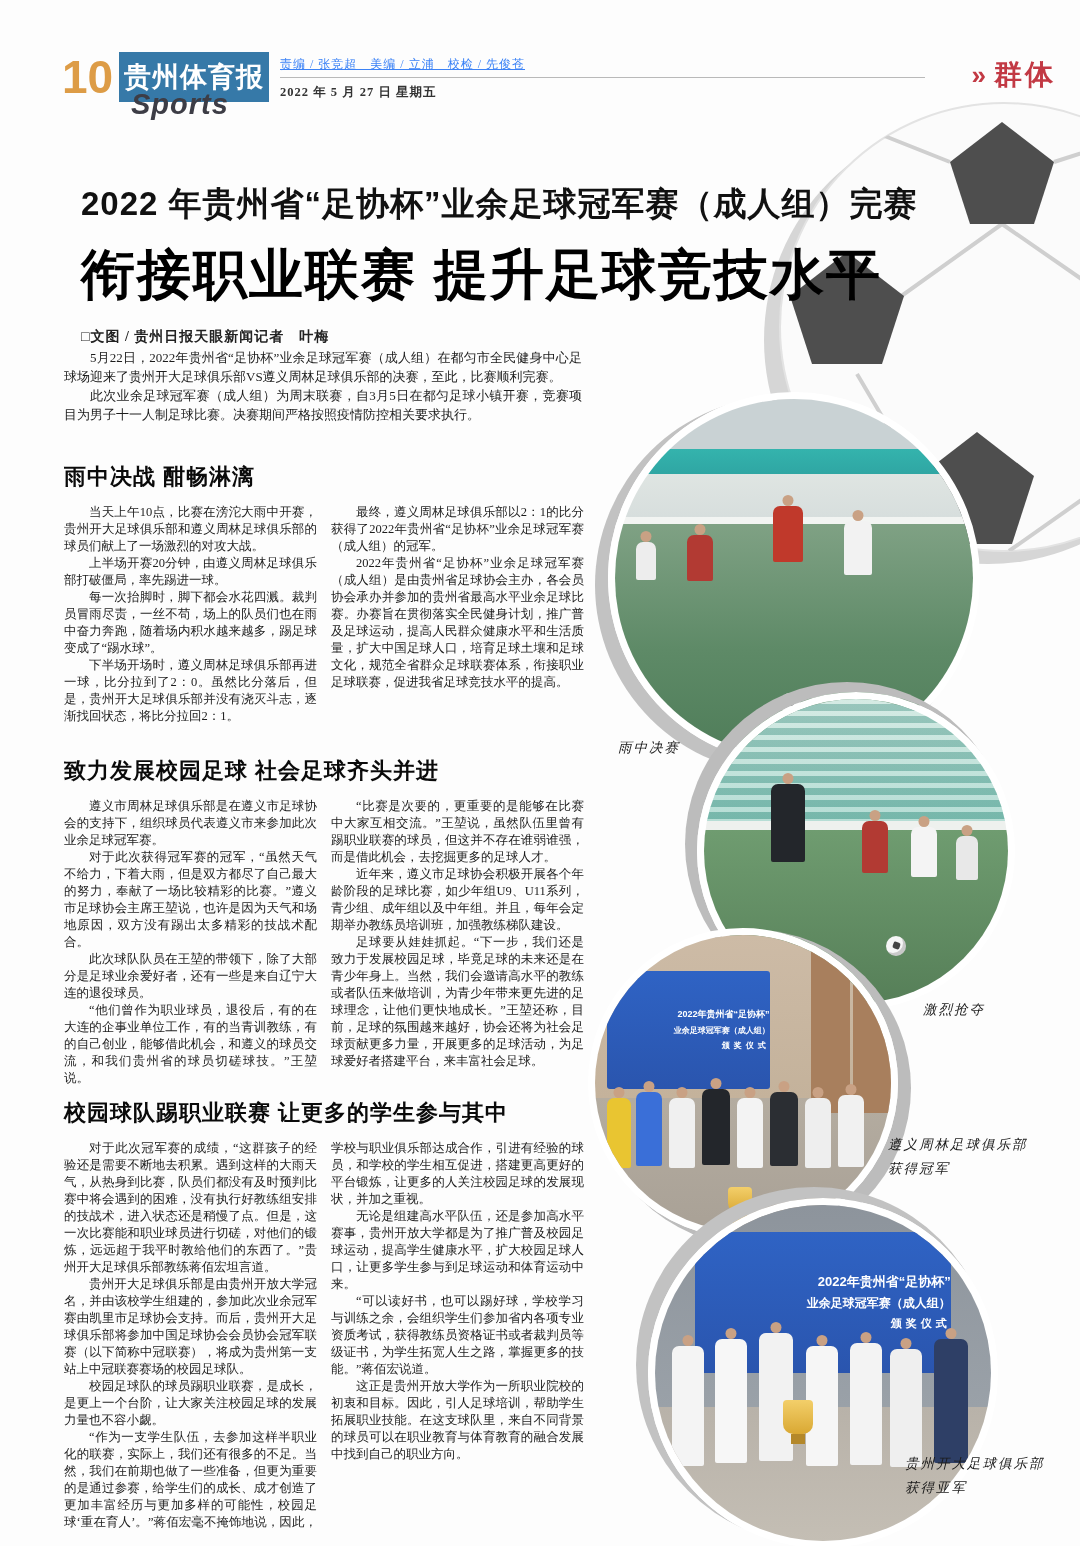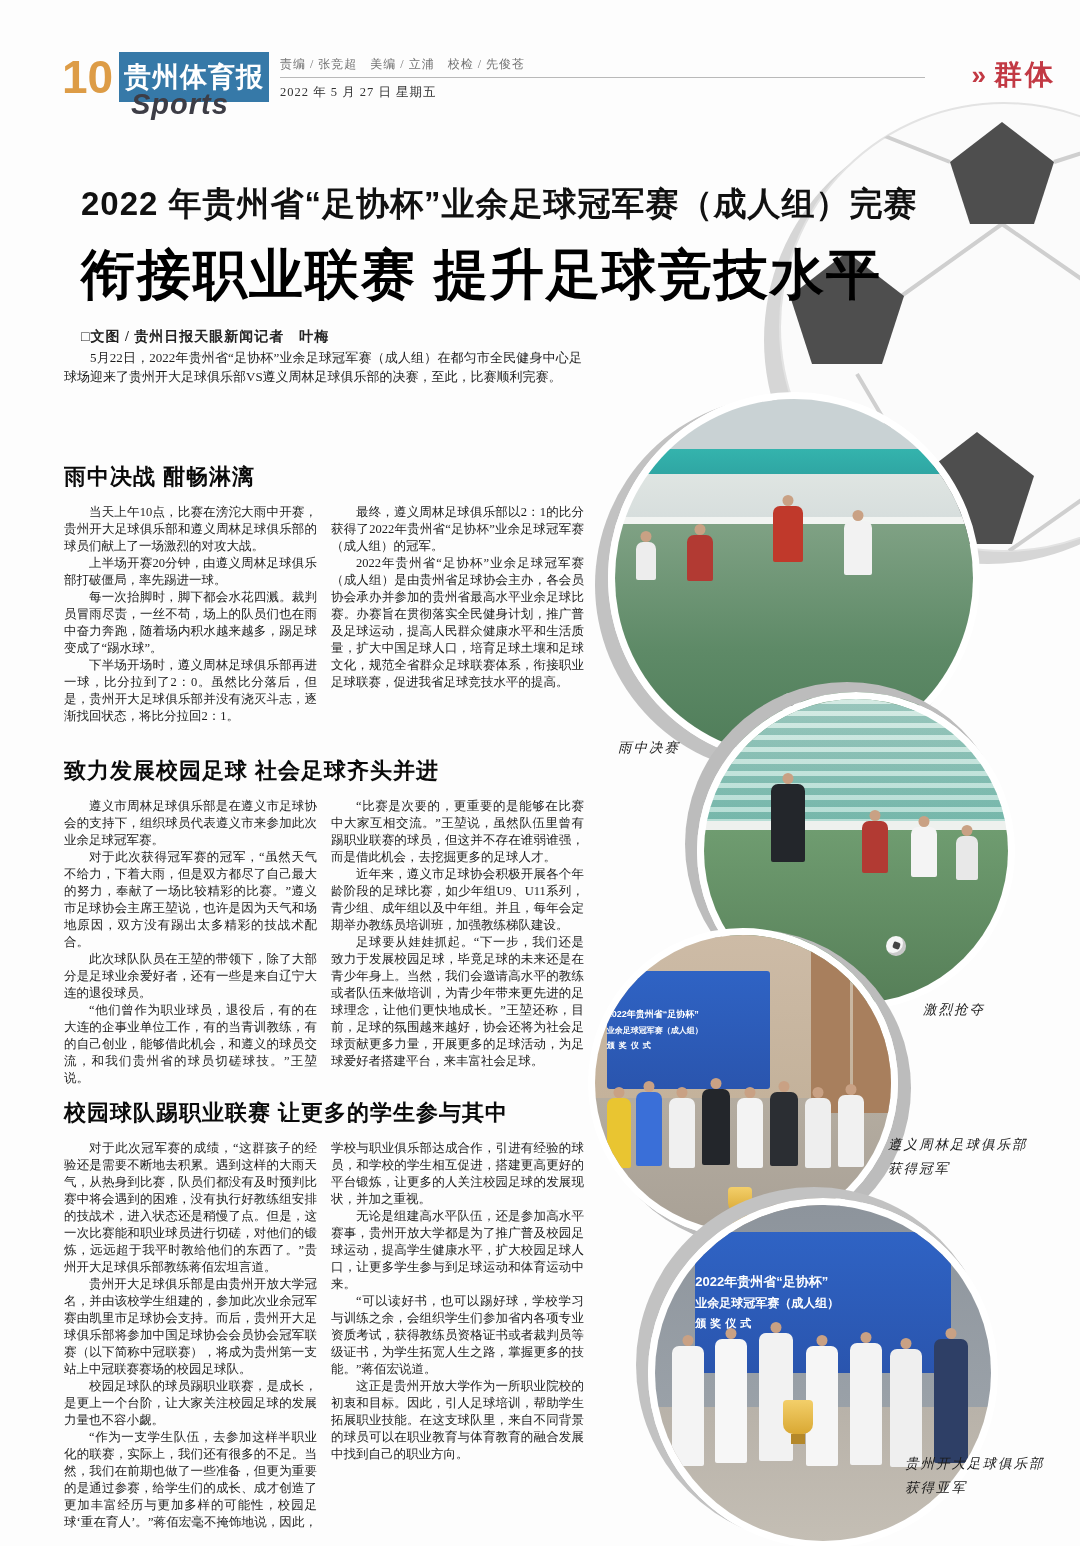--- a/index.html
+++ b/index.html
@@ -9,23 +9,23 @@
     font-family:"Liberation Serif","DejaVu Serif",serif;color:#1c1c1c;
   }
   
   .page-number{position:absolute;left:62px;top:54px;font-family:"Liberation Sans","DejaVu Sans",sans-serif;
     font-size:46px;font-weight:700;color:#dd9c46;line-height:1;}
   .masthead-box{position:absolute;left:119px;top:52px;width:150px;height:50px;background:#3679a8;
     display:flex;align-items:center;justify-content:center;}
   .masthead-title{font-family:"Liberation Sans","DejaVu Sans",sans-serif;font-size:27px;font-weight:700;color:#fff;letter-spacing:1px;}
   .masthead-en{position:absolute;left:131px;top:88px;font-family:"Liberation Sans","DejaVu Sans",sans-serif;
     font-size:29px;font-weight:700;font-style:italic;color:#3d3d46;letter-spacing:1px;}
-  .editors-line{position:absolute;left:280px;top:56px;font-size:12px;color:#737373;letter-spacing:1px;}
+  .editors-line{position:absolute;left:280px;top:56px;font-size:12px;color:#3b82f6;letter-spacing:1px;text-decoration:underline;}
   .header-rule{position:absolute;left:280px;top:77px;width:645px;height:1px;background:#b9b9b9;}
-  .date-line{position:absolute;left:280px;top:84px;font-size:12.5px;color:#333;letter-spacing:1px;}
+  .date-line{position:absolute;left:280px;top:84px;font-size:12.5px;color:#333;letter-spacing:1px;font-weight:bold;}
   .section-badge{position:absolute;right:24px;top:56px;display:flex;align-items:center;gap:8px;
     color:#c23944;font-family:"Liberation Sans","DejaVu Sans",sans-serif;}
   .badge-arrow{font-size:26px;font-weight:700;line-height:1;}
   .badge-label{font-size:28px;font-weight:800;letter-spacing:3px;}
   
   .ball-wrap{position:absolute;left:752px;top:92px;width:480px;height:480px;z-index:1;}
   
   .headline-block{position:absolute;left:64px;top:182px;width:760px;z-index:2;margin-left:17px;}
   .kicker{font-family:"Liberation Sans","DejaVu Sans",sans-serif;font-size:33px;font-weight:700;color:#111;
     letter-spacing:1px;margin:0 0 12px 0;white-space:nowrap;}
@@ -58,21 +58,21 @@
     #f2f4f2 33%,#f2f4f2 35%,#7fa184 35%,#5e8a67 70%,#4f7d59 100%);}
   
   .scene-field{background:linear-gradient(180deg,#bfe0d6 0%,#8fccbf 40%,#eef1ee 40%,#eef1ee 43%,#6f9c70 43%,#567f58 100%);}
   .seat-rows{position:absolute;left:0;right:0;top:0;height:40%;
     background:repeating-linear-gradient(180deg,rgba(255,255,255,.35) 0 5px,rgba(40,120,110,.25) 5px 12px);}
   
   .scene-ceremony{background:linear-gradient(180deg,#cdbba6 0%,#c4b29b 55%,#b4aca0 55%,#a9a196 100%);}
   .scene-stage{background:linear-gradient(180deg,#8d949c 0%,#9aa1a8 60%,#b8b2a9 60%,#c4beb4 100%);}
   .pillar{position:absolute;top:0;width:13%;height:60%;background:#a87f5d;}
   .bluescreen{position:absolute;background:linear-gradient(180deg,#2f63c4,#2a55ae);border-radius:3px;
-    display:flex;flex-direction:column;align-items:flex-start;justify-content:center;gap:4px;
+    display:flex;flex-direction:column;align-items:flex-end;justify-content:center;gap:4px;
     font-family:"Liberation Sans","DejaVu Sans",sans-serif;color:#fff;text-align:center;}
   .bs-line1{font-weight:800;} .bs-line2{font-weight:700;} .bs-line3{font-weight:700;letter-spacing:4px;}
   .person{position:absolute;border-radius:7px 7px 2px 2px;}
   .person::before{content:'';position:absolute;left:50%;transform:translateX(-50%);top:-11px;
     width:11px;height:11px;border-radius:50%;background:#c9a184;}
   .trophy{position:absolute;width:24px;height:26px;background:linear-gradient(180deg,#f0c círc 0,#d9a833);
     background:linear-gradient(180deg,#f3cf6a,#d9a833);border-radius:4px 4px 10px 10px;}
   .trophy::after{content:'';position:absolute;left:50%;transform:translateX(-50%);bottom:-10px;
     width:14px;height:10px;background:#b4882a;}
   .soccer-ball-small{position:absolute;width:20px;height:20px;border-radius:50%;background:#f6f6f6;
@@ -124,20 +124,21 @@
 
   <div class="headline-block">
     <div class="kicker">2022 年贵州省“足协杯”业余足球冠军赛（成人组）完赛</div>
     <div class="headline">衔接职业联赛  提升足球竞技水平</div>
     <div class="byline">□文图 / 贵州日报天眼新闻记者　叶梅</div>
   </div>
 
   <div class="intro-block">
 
   <p>5月22日，2022年贵州省“足协杯”业余足球冠军赛（成人组）在都匀市全民健身中心足球场迎来了贵州开大足球俱乐部VS遵义周林足球俱乐部的决赛，至此，比赛顺利完赛。</p>
+      <p>此次业余足球冠军赛（成人组）为周末联赛，自3月5日在都匀足球小镇开赛，竞赛项目为男子十一人制足球比赛。决赛期间严格按照疫情防控相关要求执行。</p>
     </div>
 
   <div class="article-section" style="top:462px;">
     <h2 class="section-heading">雨中决战  酣畅淋漓</h2>
     <div class="cols sec1-body">
 
     <p>当天上午10点，比赛在滂沱大雨中开赛，贵州开大足球俱乐部和遵义周林足球俱乐部的球员们献上了一场激烈的对攻大战。</p>
         <p>上半场开赛20分钟，由遵义周林足球俱乐部打破僵局，率先踢进一球。</p>
         <p>每一次抬脚时，脚下都会水花四溅。裁判员冒雨尽责，一丝不苟，场上的队员们也在雨中奋力奔跑，随着场内积水越来越多，踢足球变成了“踢水球”。</p>
         <p>下半场开场时，遵义周林足球俱乐部再进一球，比分拉到了2：0。虽然比分落后，但是，贵州开大足球俱乐部并没有浇灭斗志，逐渐找回状态，将比分拉回2：1。</p>

